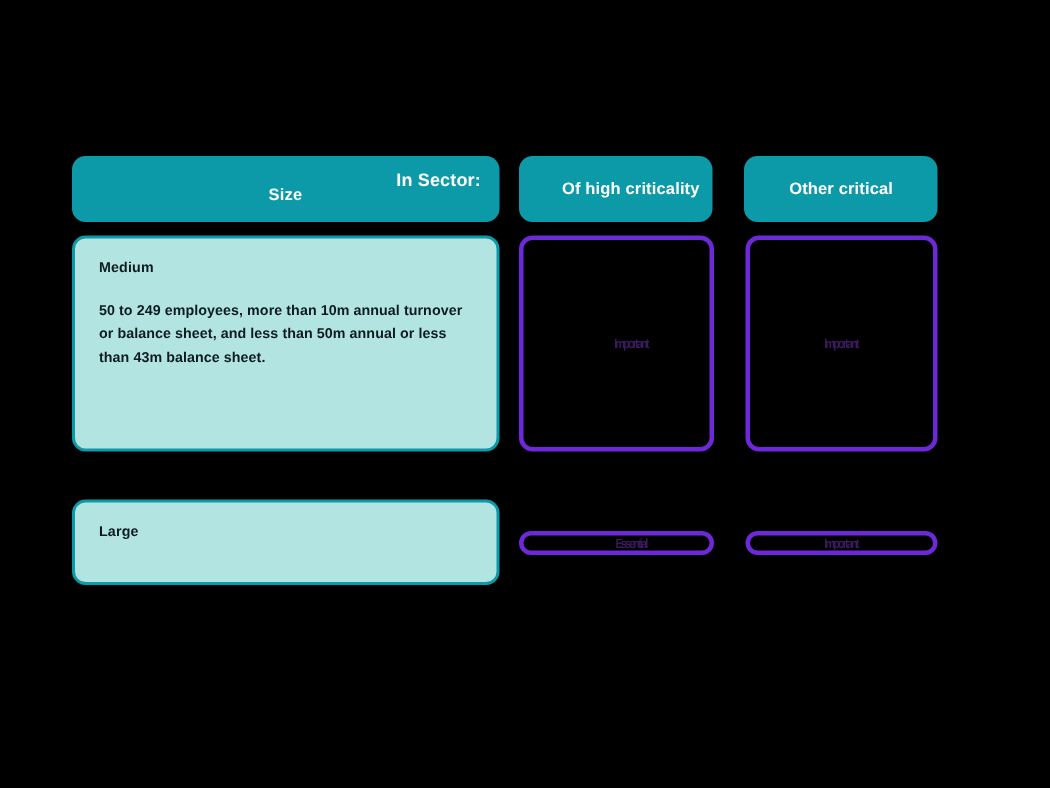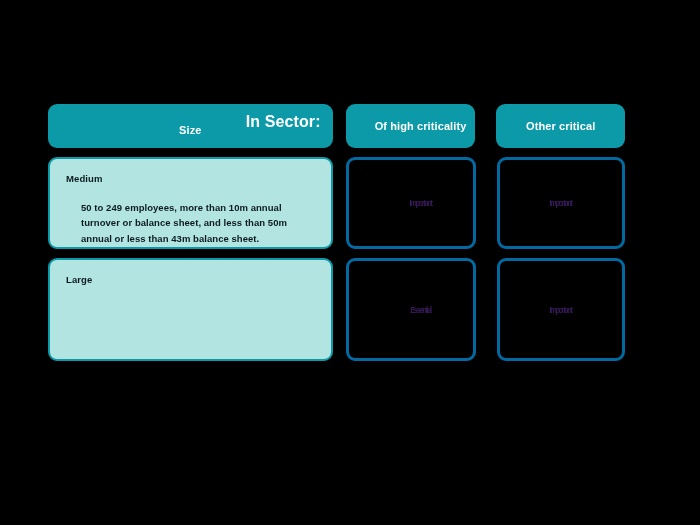--- a/index.html
+++ b/index.html
@@ -22,22 +22,22 @@
     width: 577px;
     height: 294px;
   }
 
   .grid-row {
     display: flex;
     width: 100%;
   }
 
   .row-header  { height: 44px; }
-  .row-medium  { height: 92px; margin-top: 9px; }
-  .row-large   { height: 103px; margin-top: 9px; }
+  .row-medium  { height: 144px; margin-top: 9px; }
+  .row-large   { height: 103px; margin-top: 9px; align-items: center; }
 
   
   .col-size     { width: 290px; }
   .col-high     { width: 132px; margin-left: 13px; padding-left: 20px; }
   .col-other    { width: 131px; margin-left: 21px; }
 
   
   .cell {
     box-sizing: border-box;
     border-radius: 9px;
@@ -63,21 +63,21 @@
   }
   .hdr-size .hdr-label {
     position: relative;
     top: 4px;
   }
   .in-sector {
     position: absolute;
     right: 12px;
     top: 9px;
     color: #ffffff;
-    font-size: 16px;
+    font-size: 12px;
     font-weight: bold;
     letter-spacing: .1px;
     padding-left: 27px;
   }
 
   
   .light {
     background: #b2e4e2;
     border: 2px solid #0c9aa8;
     padding: 14px 16px 12px 16px;
@@ -87,28 +87,28 @@
     font-size: 9.5px;
     font-weight: bold;
     margin: 0 0 16px 0;
     letter-spacing: .1px;
   }
   .light-body {
     color: #0d1b1f;
     font-size: 9.5px;
     font-weight: bold;
     line-height: 1.62;
-    margin: 15px;
+    margin: 0;
     letter-spacing: .05px;
   }
 
   
   .dark {
     background: #000000;
-    border: 3px solid #0369a1;
+    border: 3px solid #6d28d9;
     display: flex;
     align-items: center;
     justify-content: center;
   }
   .dark-label {
     color: #3a1a5c;
     font-size: 9px;
     font-weight: bold;
     letter-spacing: -1.6px;
     transform: scaleX(0.82);

